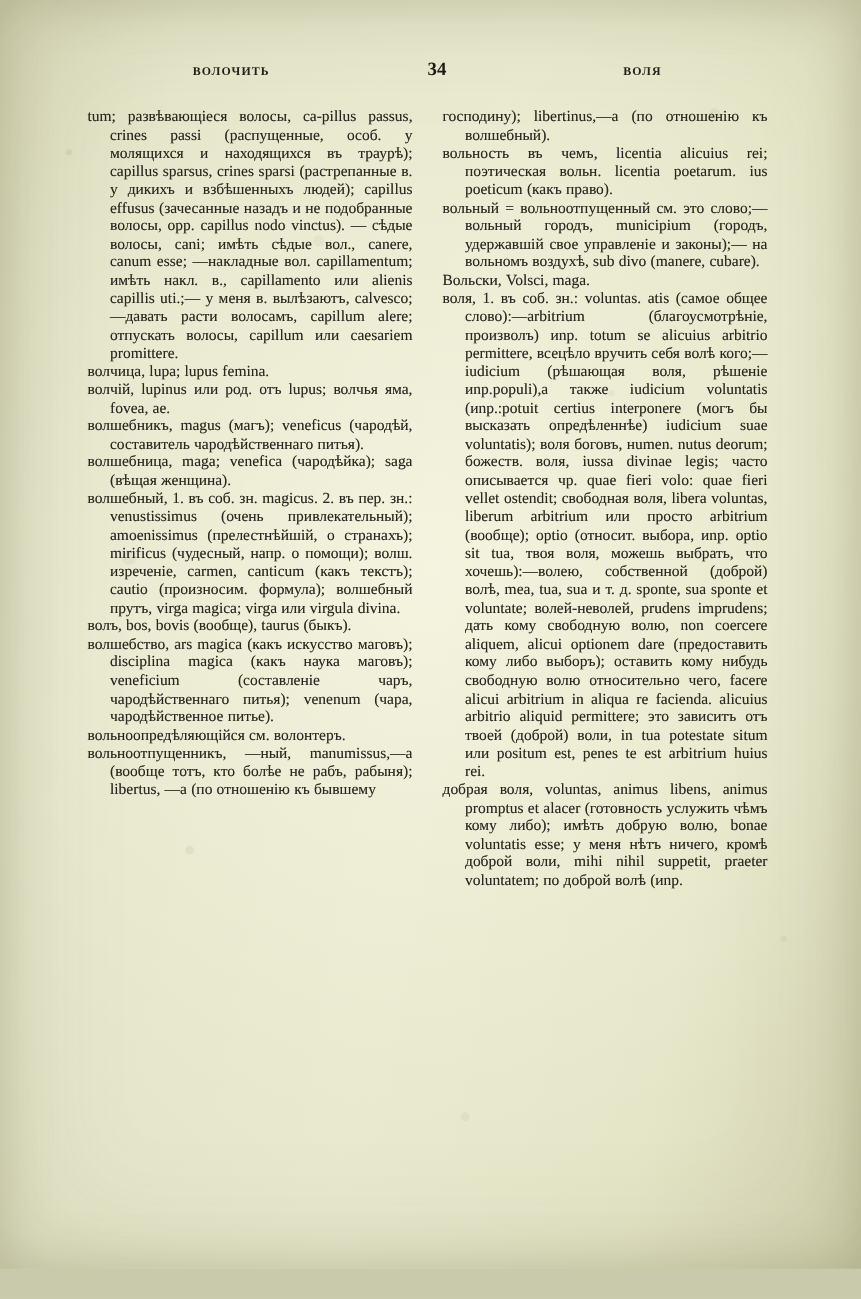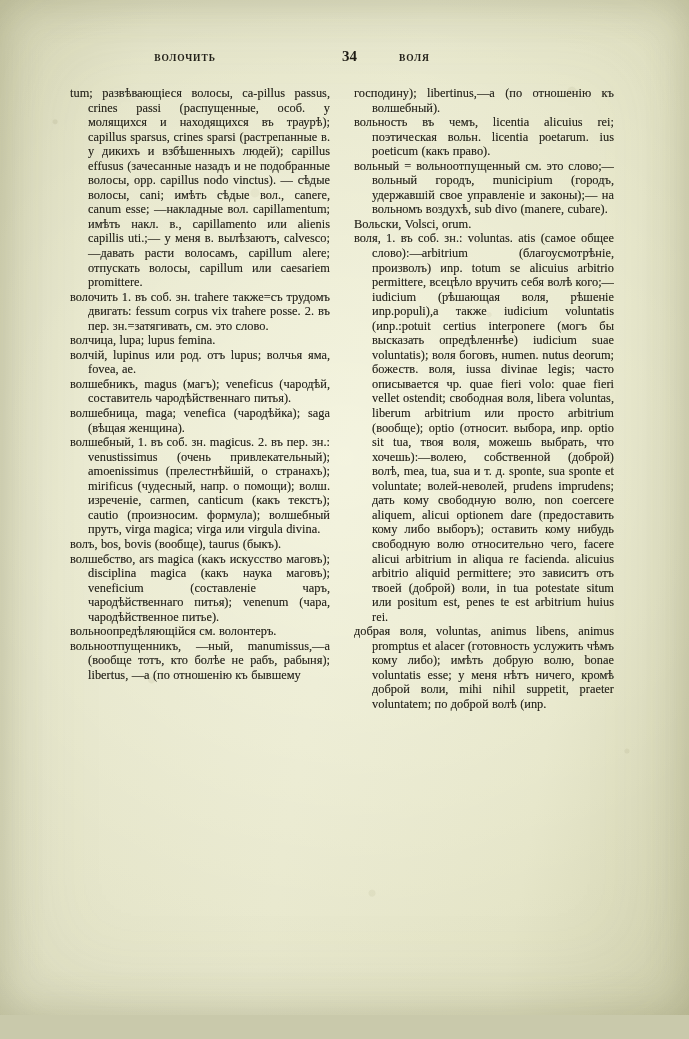--- a/index.html
+++ b/index.html
@@ -64,21 +64,21 @@
     color: #22201a;
   }
   .rh-word {
     font-size: 9.5px;
     font-weight: bold;
     letter-spacing: .9px;
     text-transform: uppercase;
     font-family: "Liberation Serif", "DejaVu Serif", serif;
   }
   .rh-left  { width: 230px; text-align: center; }
-  .rh-right { width: 230px; }
+  .rh-right { width: 230px; text-align: center; }
   .rh-folio {
     font-size: 15px;
     font-weight: bold;
     color: #1c1a14;
     font-family: "Liberation Serif", "DejaVu Serif", serif;
   }
 
   
   #columns {
     position: absolute;
@@ -114,37 +114,36 @@
   <div class="running-head">
     <div class="rh-word rh-left">волочить</div>
     <div class="rh-folio">34</div>
     <div class="rh-word rh-right">воля</div>
   </div>
 
   <div id="columns">
 
     <div class="column">
       <p class="entry">tum; развѣвающiеся волосы, ca-pillus passus, crines passi (распущенные, особ. у молящихся и находящихся въ траурѣ); capillus sparsus, crines sparsi (растрепанные в. у дикихъ и взбѣшенныхъ людей); capillus effusus (зачесанные назадъ и не подобранные волосы, opp. capillus nodo vinctus). — сѣдые волосы, cani; имѣть сѣдые вол., canere, canum esse; —накладные вол. capillamentum; имѣть накл. в., capillamento или alienis capillis uti.;— у меня в. вылѣзаютъ, calvesco;—давать расти волосамъ, capillum alere; отпускать волосы, capillum или caesariem promittere.</p>
-      <p class="entry">волочить 1. въ соб. зн. trahere также=съ трудомъ двигать: fessum corpus vix trahere posse. 2. въ пер. зн.=затягивать, см. это слово.</p>
       <p class="entry">волчица, lupa; lupus femina.</p>
       <p class="entry">волчiй, lupinus или род. отъ lupus; волчья яма, fovea, ae.</p>
       <p class="entry">волшебникъ, magus (магъ); veneficus (чародѣй, составитель чародѣйственнаго питья).</p>
       <p class="entry">волшебница, maga; venefica (чародѣйка); saga (вѣщая женщина).</p>
       <p class="entry">волшебный, 1. въ соб. зн. magicus. 2. въ пер. зн.: venustissimus (очень привлекательный); amoenissimus (прелестнѣйшiй, о странахъ); mirificus (чудесный, напр. о помощи); волш. изреченiе, carmen, canticum (какъ текстъ); cautio (произносим. формула); волшебный прутъ, virga magica; virga или virgula divina.</p>
       <p class="entry">волъ, bos, bovis (вообще), taurus (быкъ).</p>
       <p class="entry">волшебство, ars magica (какъ искусство маговъ); disciplina magica (какъ наука маговъ); veneficium (составленiе чаръ, чародѣйственнаго питья); venenum (чара, чародѣйственное питье).</p>
       <p class="entry">вольноопредѣляющiйся см. волонтеръ.</p>
       <p class="entry">вольноотпущенникъ, —ный, manumissus,—a (вообще тотъ, кто болѣе не рабъ, рабыня); libertus, —a (по отношенiю къ бывшему</p>
     </div>
 
     <div class="column">
       <p class="entry">господину); libertinus,—a (по отношенiю къ волшебный).</p>
       <p class="entry">вольность въ чемъ, licentia alicuius rei; поэтическая вольн. licentia poetarum. ius poeticum (какъ право).</p>
       <p class="entry">вольный = вольноотпущенный см. это слово;—вольный городъ, municipium (городъ, удержавшiй свое управленiе и законы);— на вольномъ воздухѣ, sub divo (manere, cubare).</p>
-      <p class="entry">Вольски, Volsci, orum.</p>
+      <p class="entry">Вольски, Volsci, maga.</p>
       <p class="entry">воля, 1. въ соб. зн.: voluntas. atis (самое общее слово):—arbitrium (благоусмотрѣнiе, произволъ) иnp. totum se alicuius arbitrio permittere, всецѣло вручить себя волѣ кого;—iudicium (рѣшающая воля, рѣшенiе иnp.populi),a также iudicium voluntatis (иnp.:potuit certius interponere (могъ бы высказать опредѣленнѣе) iudicium suae voluntatis); воля боговъ, нumen. nutus deorum; божеств. воля, iussa divinae legis; часто описывается чр. quae fieri volo: quae fieri vellet ostendit; свободная воля, libera voluntas, liberum arbitrium или просто arbitrium (вообще); optio (относит. выбора, иnp. optio sit tua, твоя воля, можешь выбрать, что хочешь):—волею, собственной (доброй) волѣ, mea, tua, sua и т. д. sponte, sua sponte et voluntate; волей-неволей, prudens imprudens; дать кому свободную волю, non coercere aliquem, alicui optionem dare (предоставить кому либо выборъ); оставить кому нибудь свободную волю относительно чего, facere alicui arbitrium in aliqua re facienda. alicuius arbitrio aliquid permittere; это зависитъ отъ твоей (доброй) воли, in tua potestate situm или positum est, penes te est arbitrium huius rei.</p>
       <p class="entry">добрая воля, voluntas, animus libens, animus promptus et alacer (готовность услужить чѣмъ кому либо); имѣть добрую волю, bonae voluntatis esse; у меня нѣтъ ничего, кромѣ доброй воли, mihi nihil suppetit, praeter voluntatem; по доброй волѣ (иnp.</p>
     </div>
 
   </div>
 
   <div id="grain"></div>
   <div id="vignette"></div>
 </div>
 

